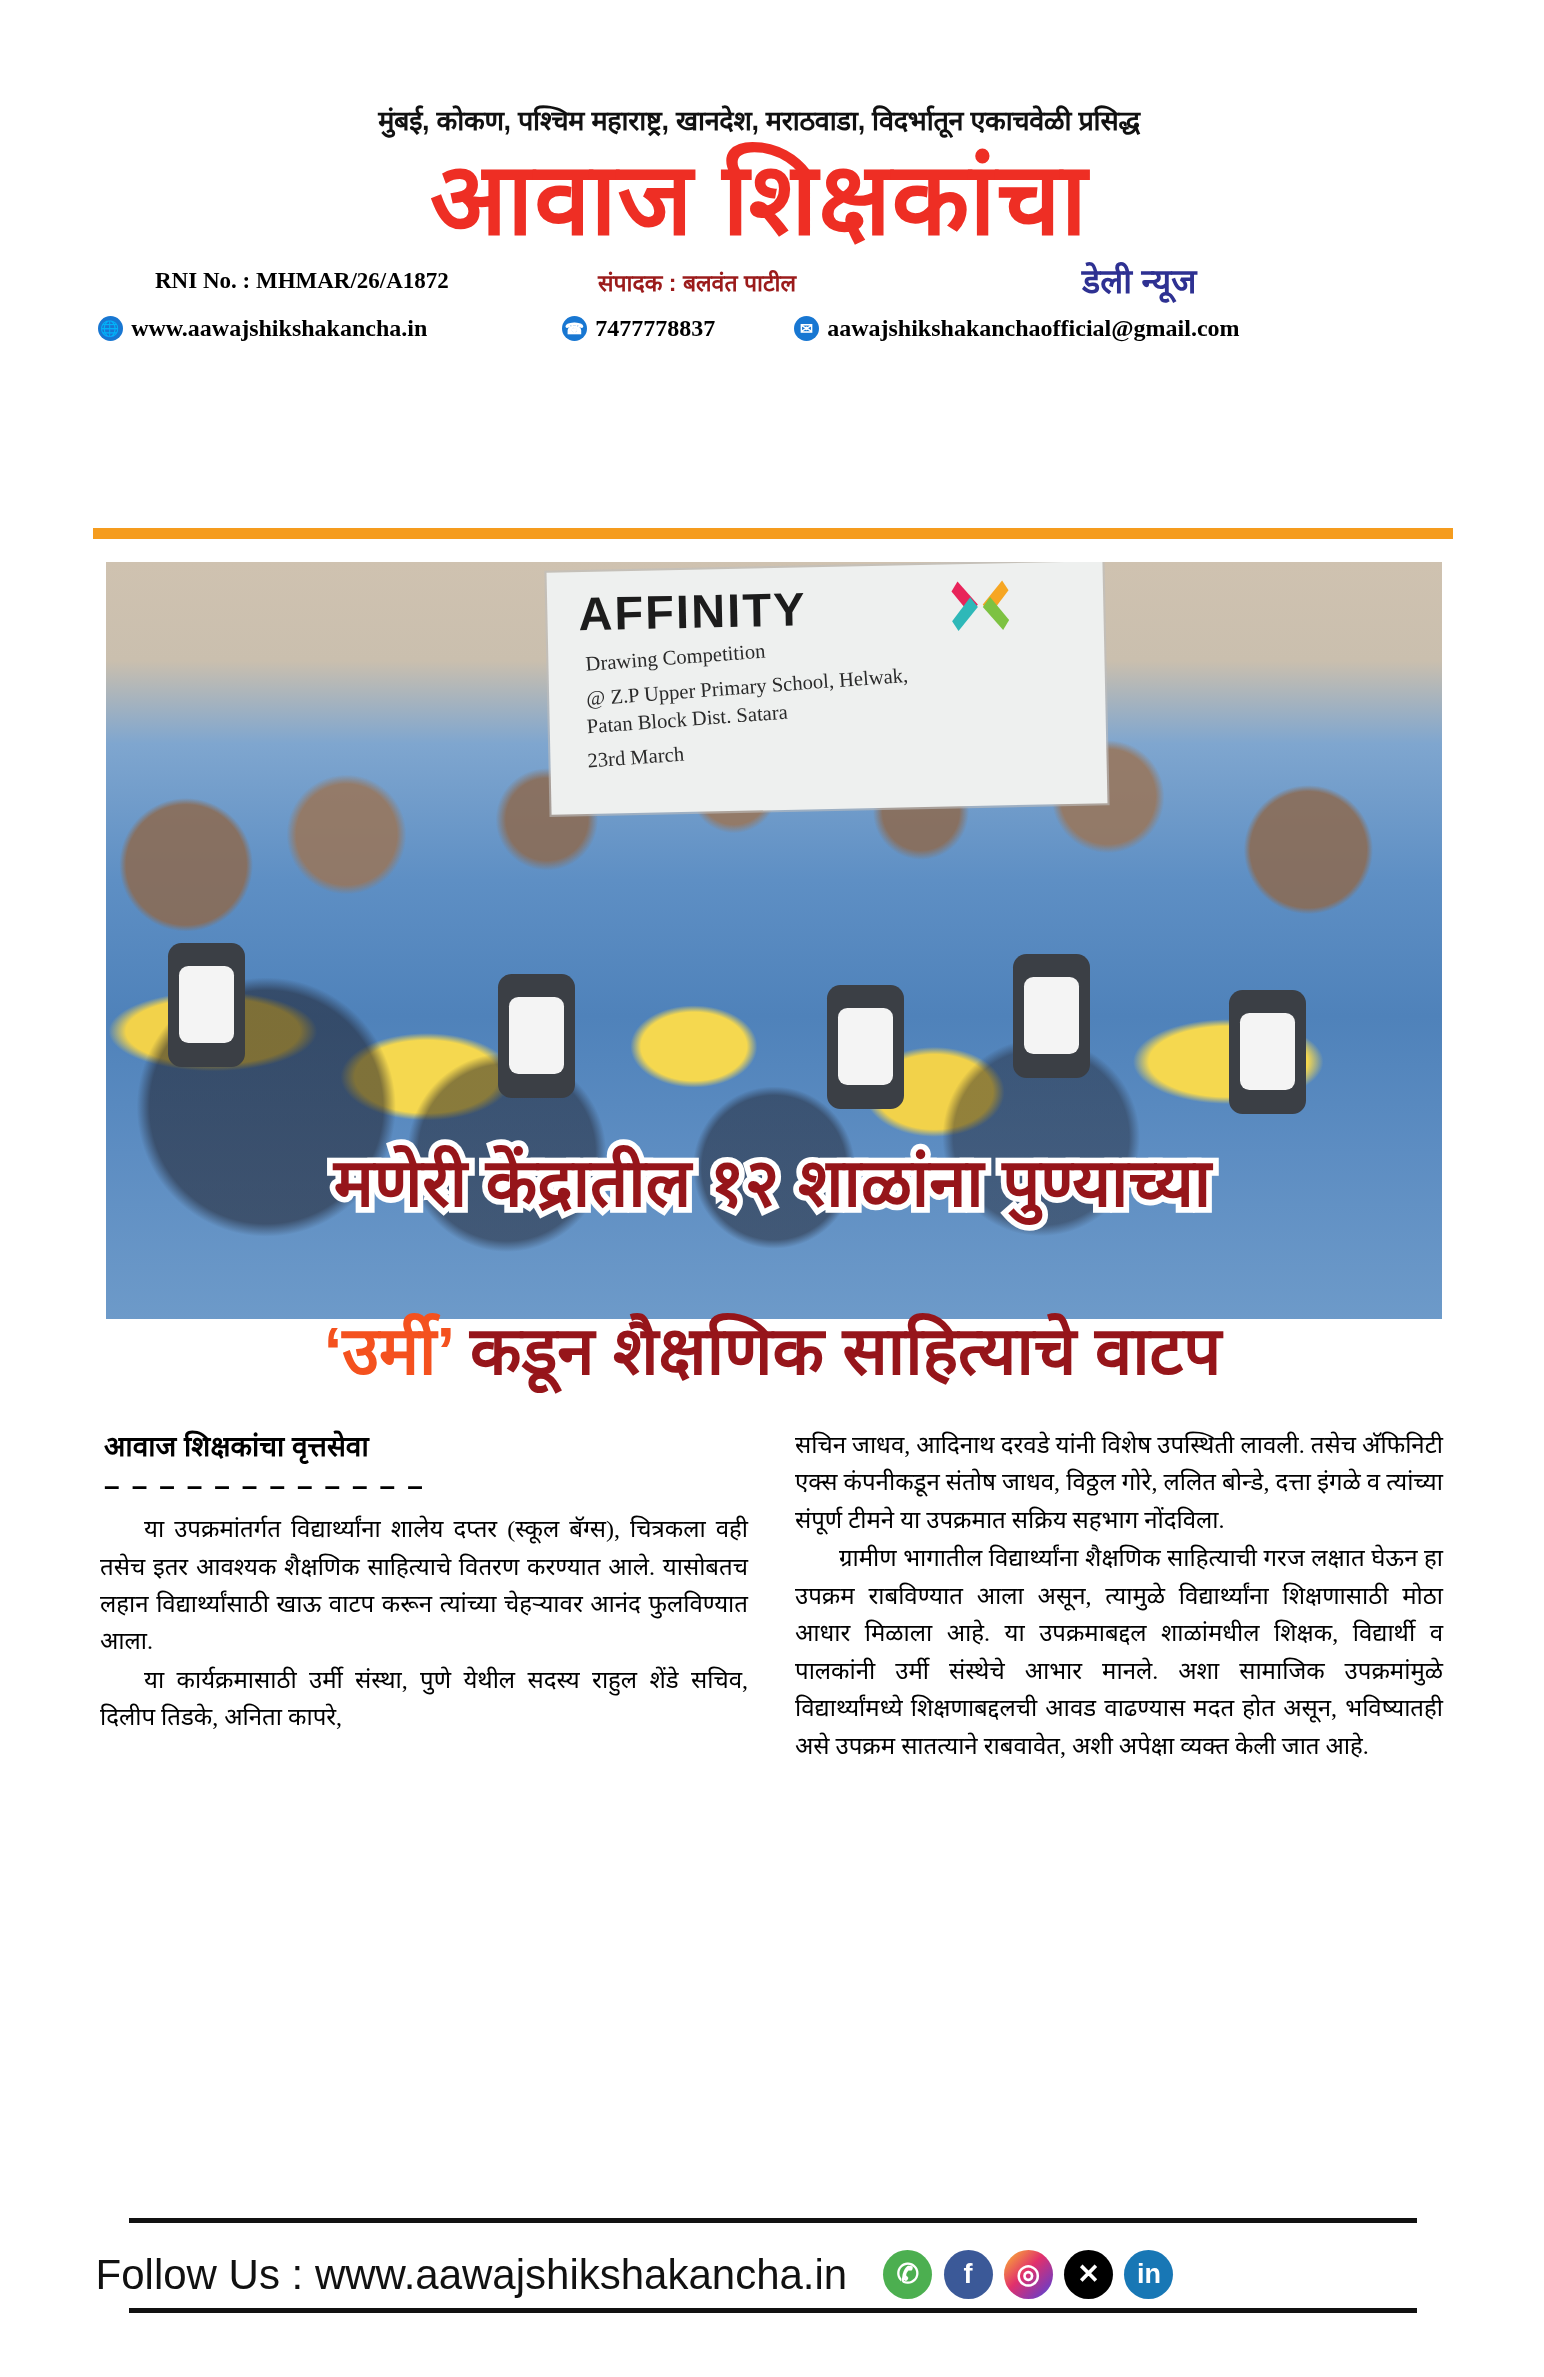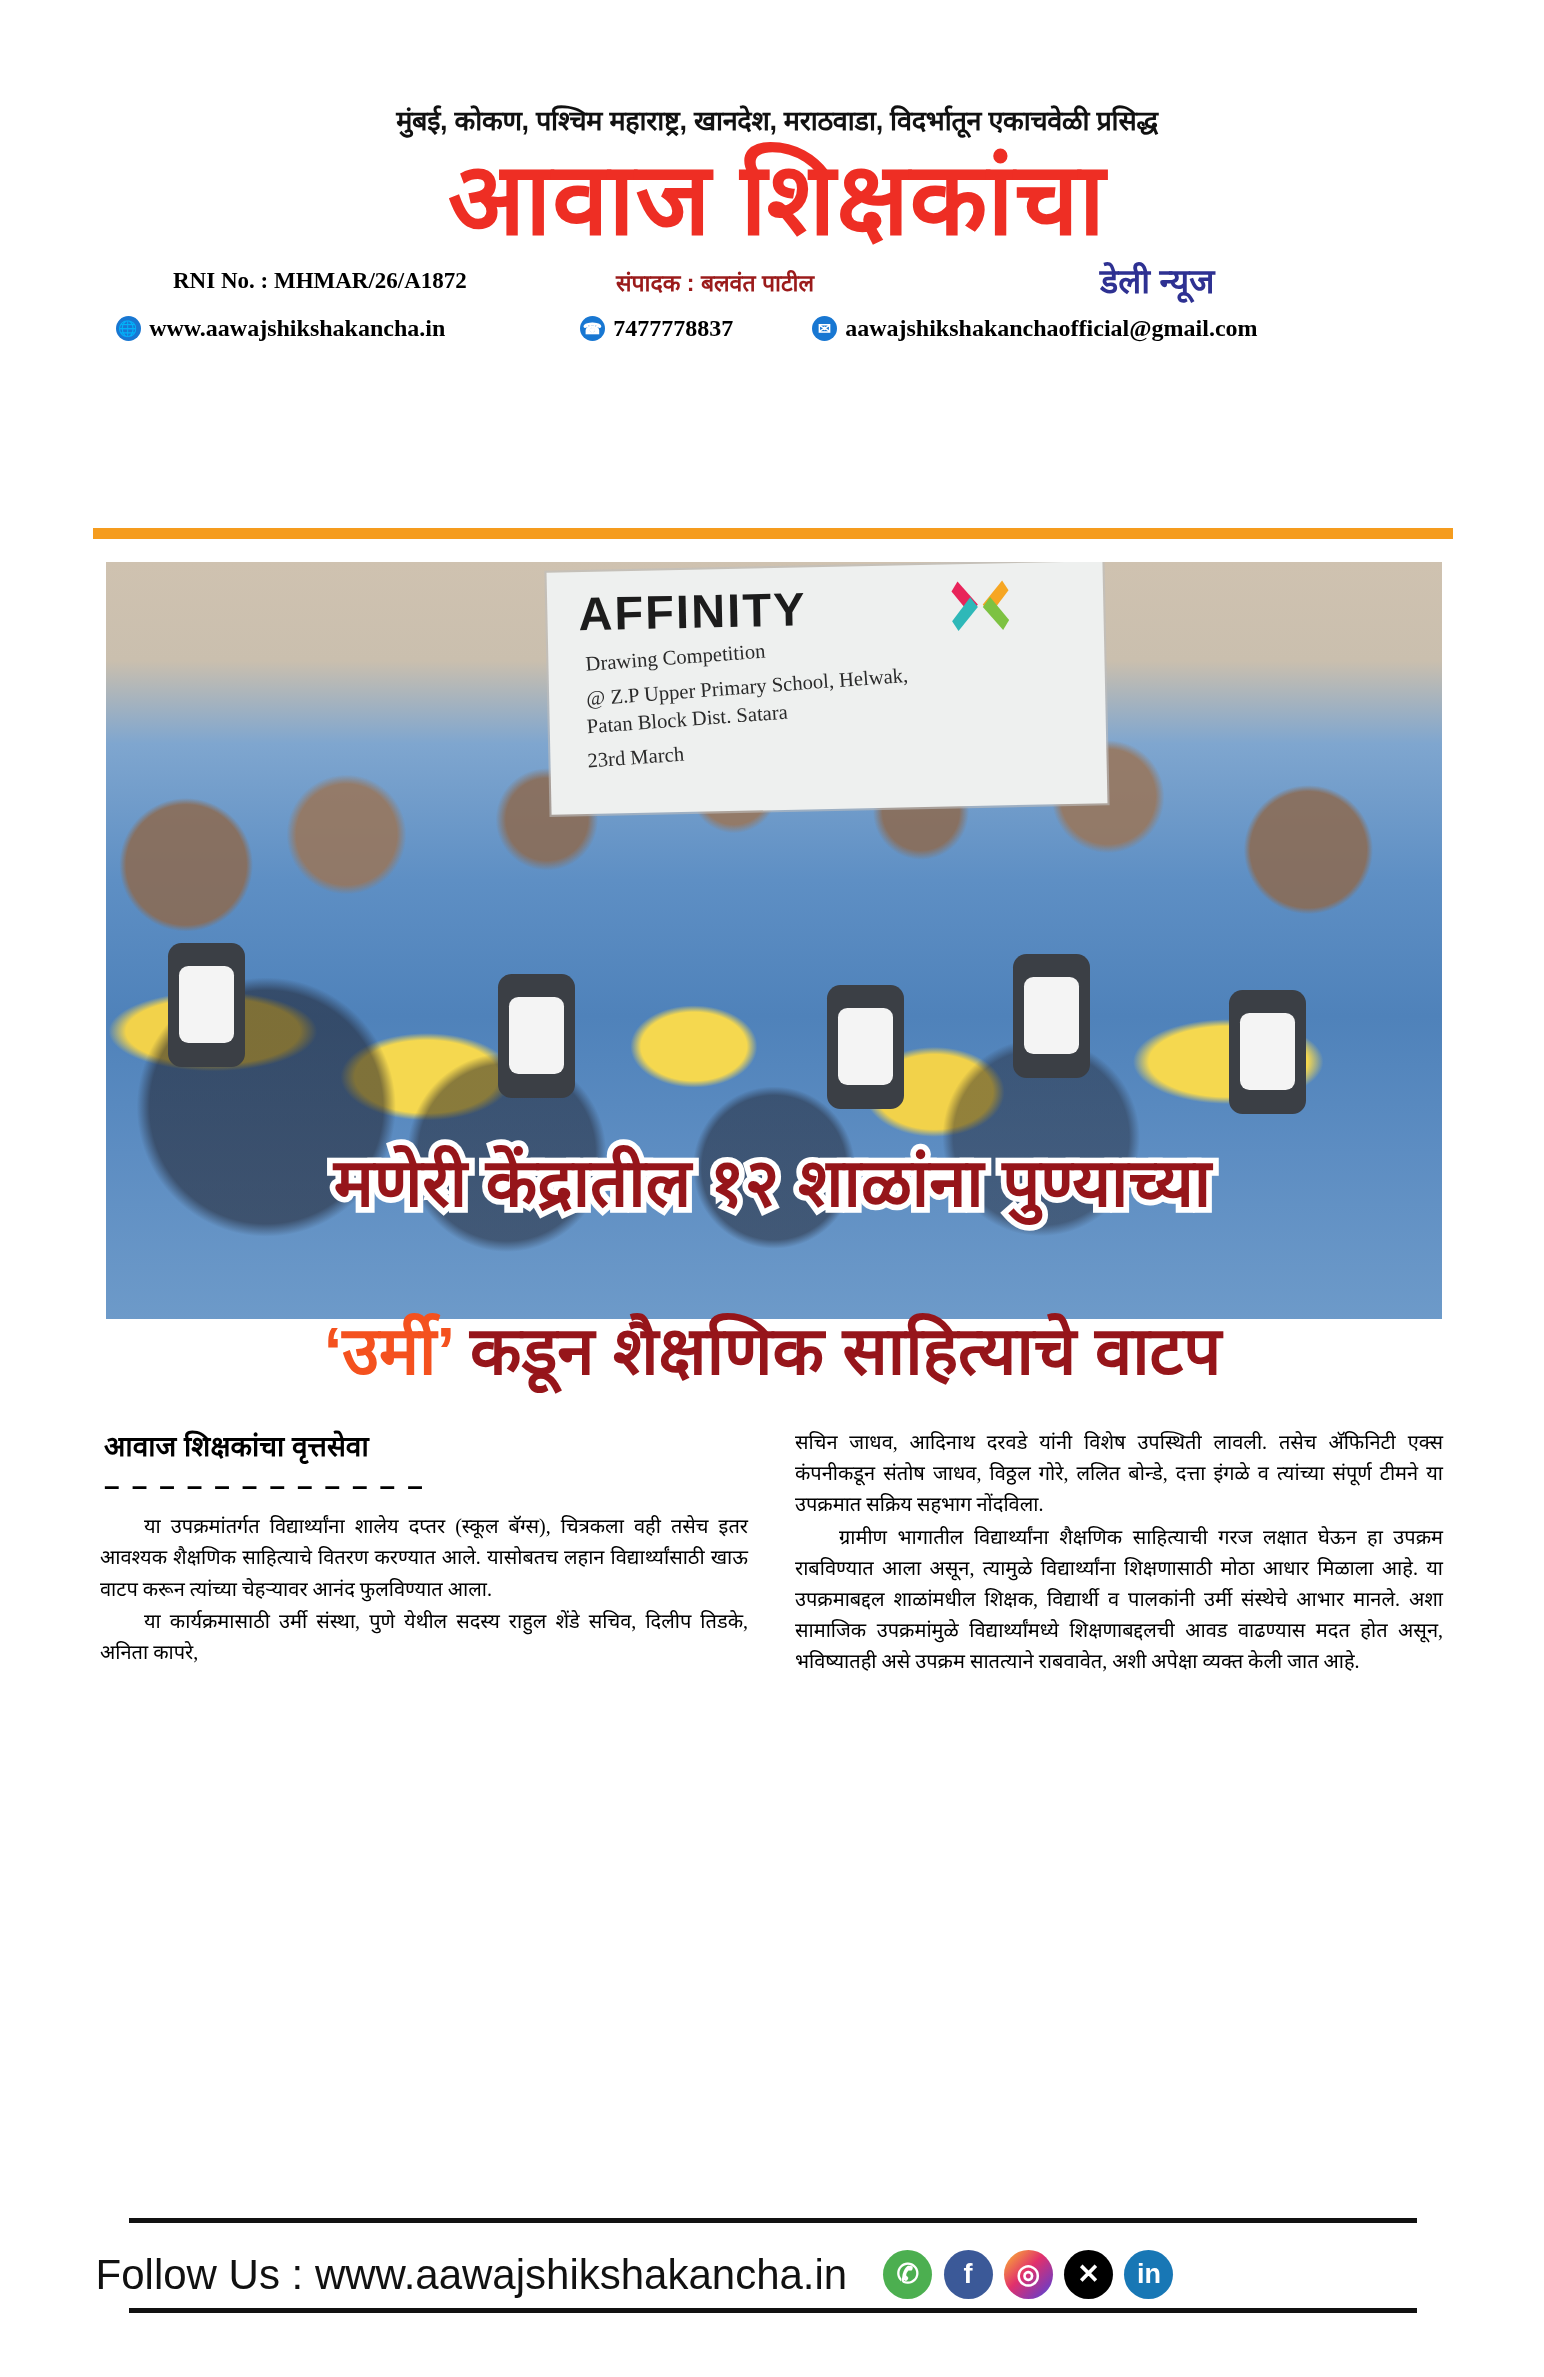--- a/index.html
+++ b/index.html
@@ -4,21 +4,21 @@
 <style>
   html, body { margin:0; padding:0; background:#ffffff; }
   body {
     width:1545px; height:2377px;
     font-family:"Liberation Serif", serif;
     position:relative;
     overflow:hidden;
   }
 
   
-  .masthead { position:absolute; left:18px; top:0; width:1518px; }
+  .masthead { position:absolute; left:0; top:0; width:1518px; }
 
   .tagline {
     text-align:center;
     font-family:"Liberation Sans", sans-serif;
     font-weight:bold;
     font-size:27px;
     color:#111111;
     letter-spacing:-0.3px;
     margin-top:101px;
     white-space:nowrap;
@@ -221,21 +221,21 @@
     font-weight:bold;
     font-size:28px;
     letter-spacing:2.1px;
     color:#000;
     margin:3.1px 0 9.3px 4.1px;
     white-space:nowrap;
   }
 
   p.body {
     font-family:"Liberation Serif", serif;
-    font-size:20px;
+    font-size:24px;
     line-height:1.56;
     color:#000;
     margin:0 0 1px 0;
     text-indent:44px;
     text-align:justify;
     text-justify:inter-word;
     hyphens:none;
   }
   p.body.first { text-indent:44px; }
 

